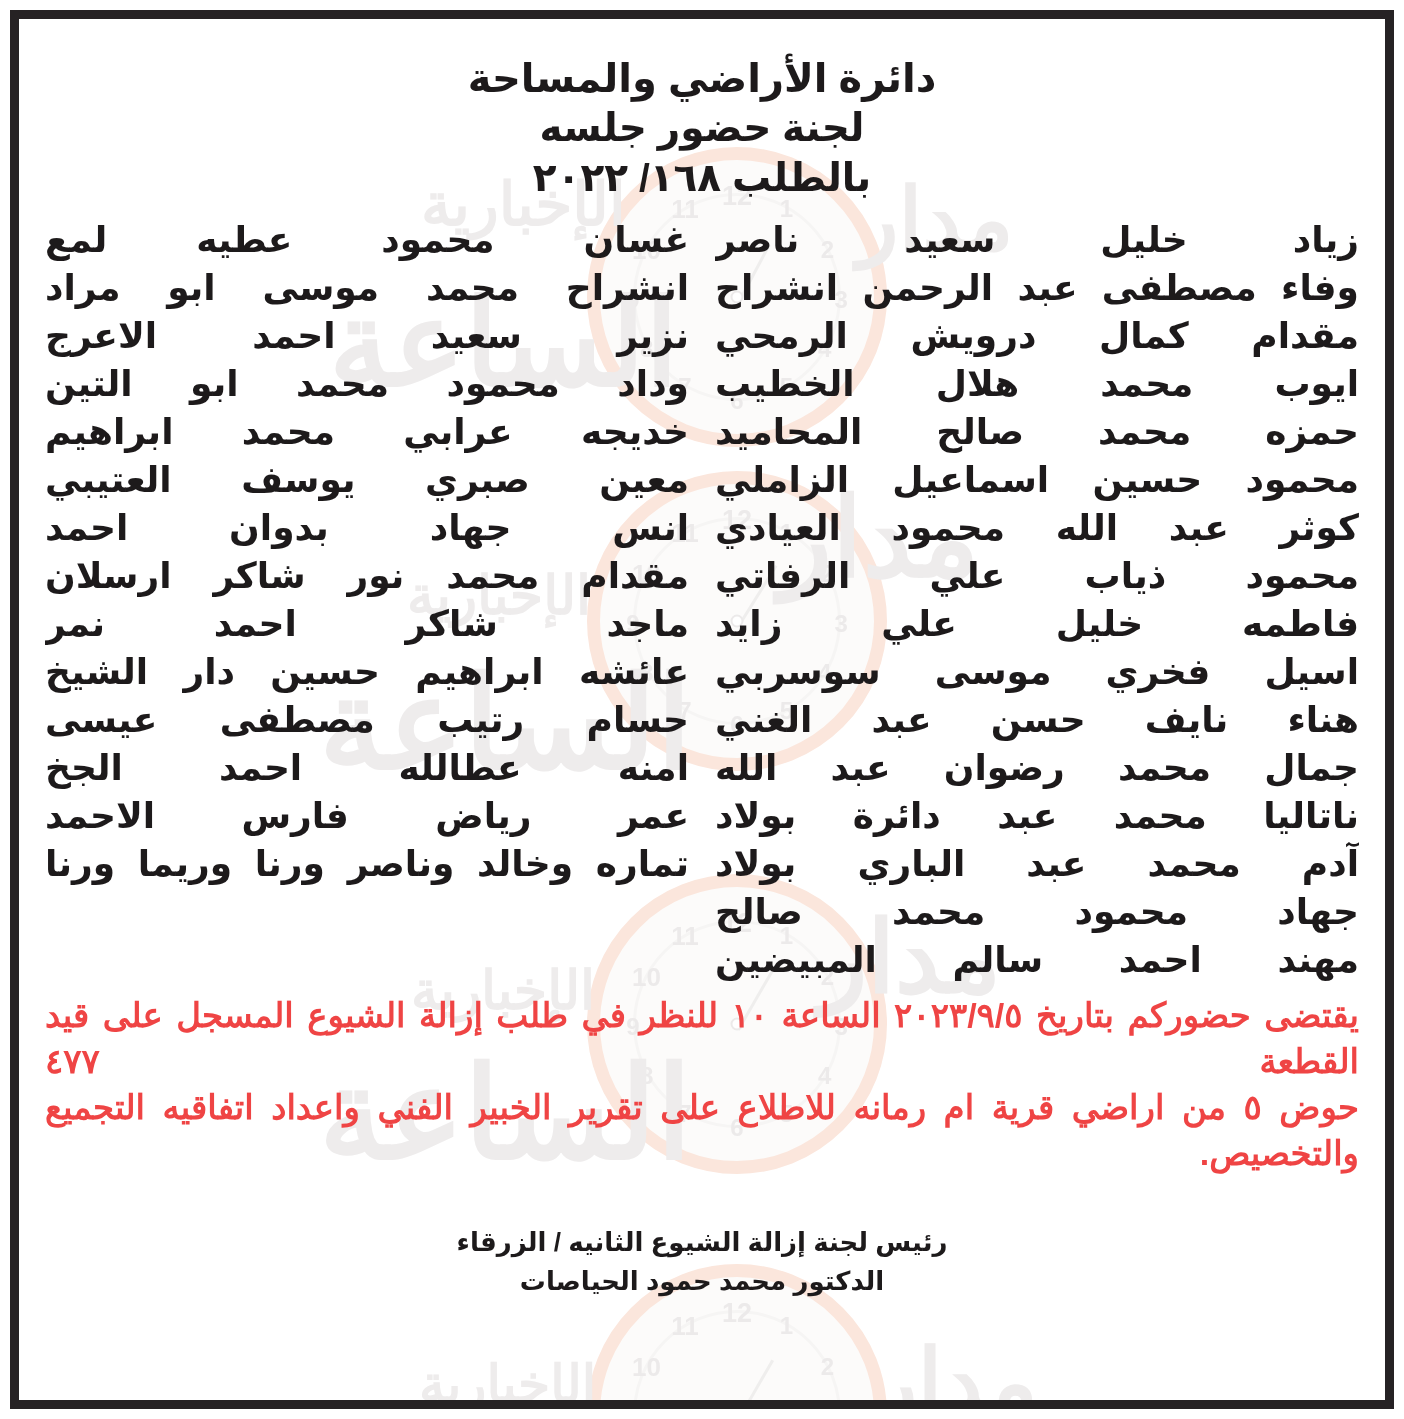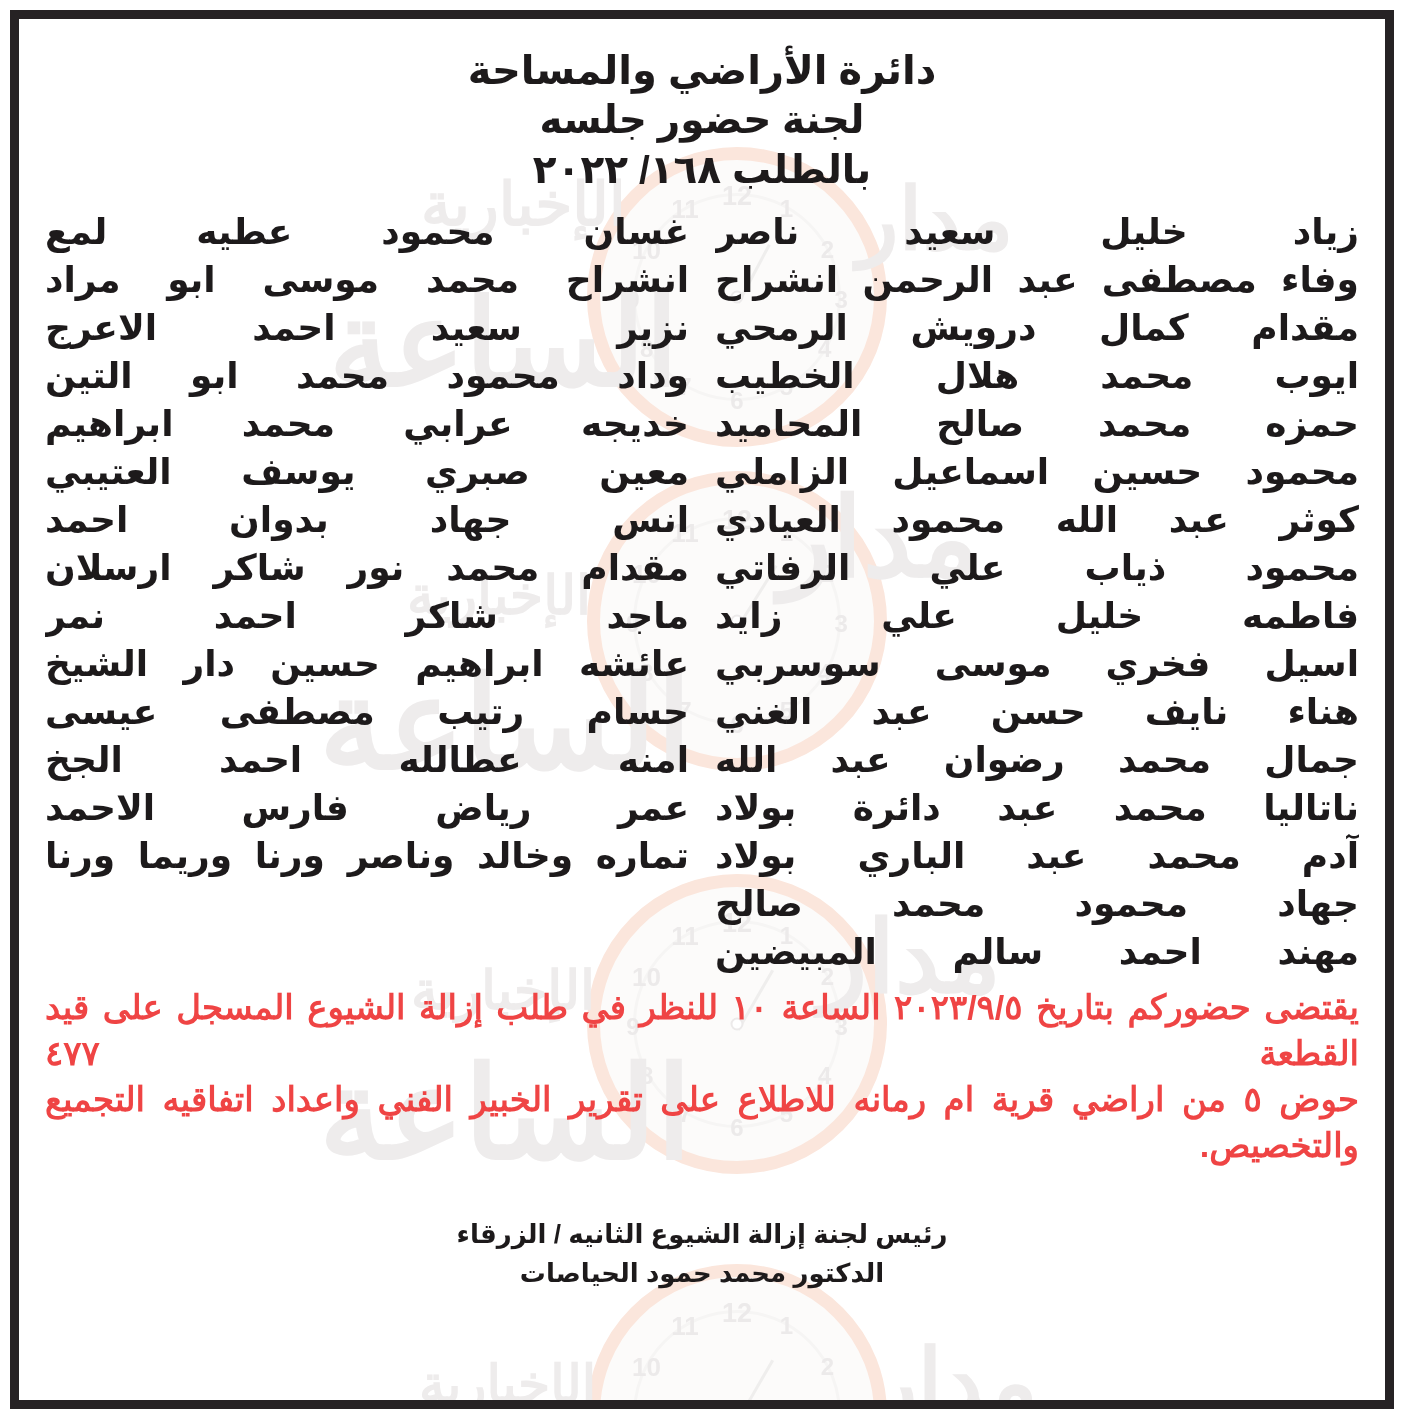--- a/index.html
+++ b/index.html
@@ -97,20 +97,21 @@
     letter-spacing: 1px;
   }
 
   
   .content {
     position: relative;
     z-index: 2;
     padding: 26px 26px 10px 26px;
     box-sizing: border-box;
     height: 100%;
+    margin-top: 8px;
   }
 
   
   .doc-header {
     text-align: center;
     color: #1d1a1b;
   }
   .doc-header .hline {
     font-weight: bold;
     line-height: 1.26;

